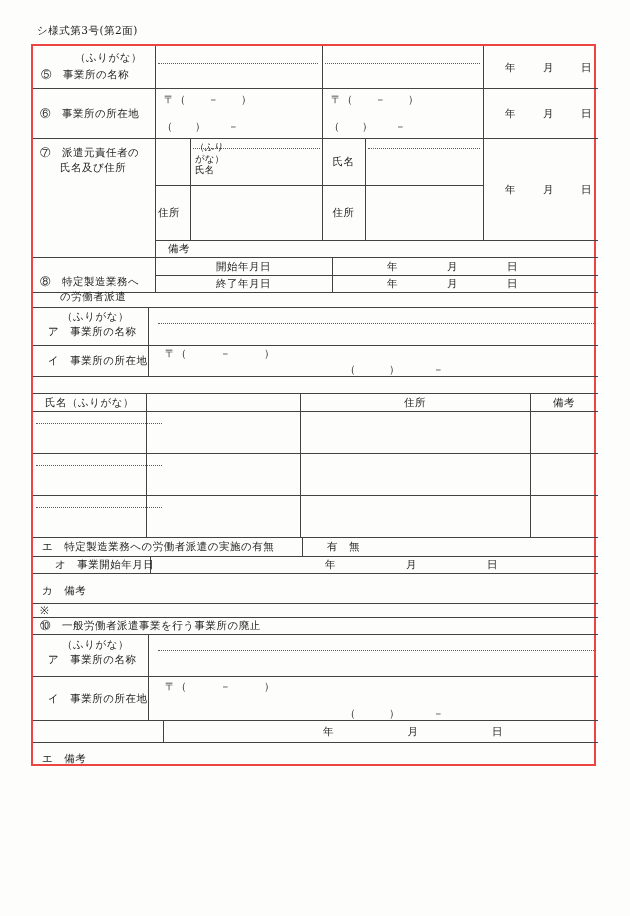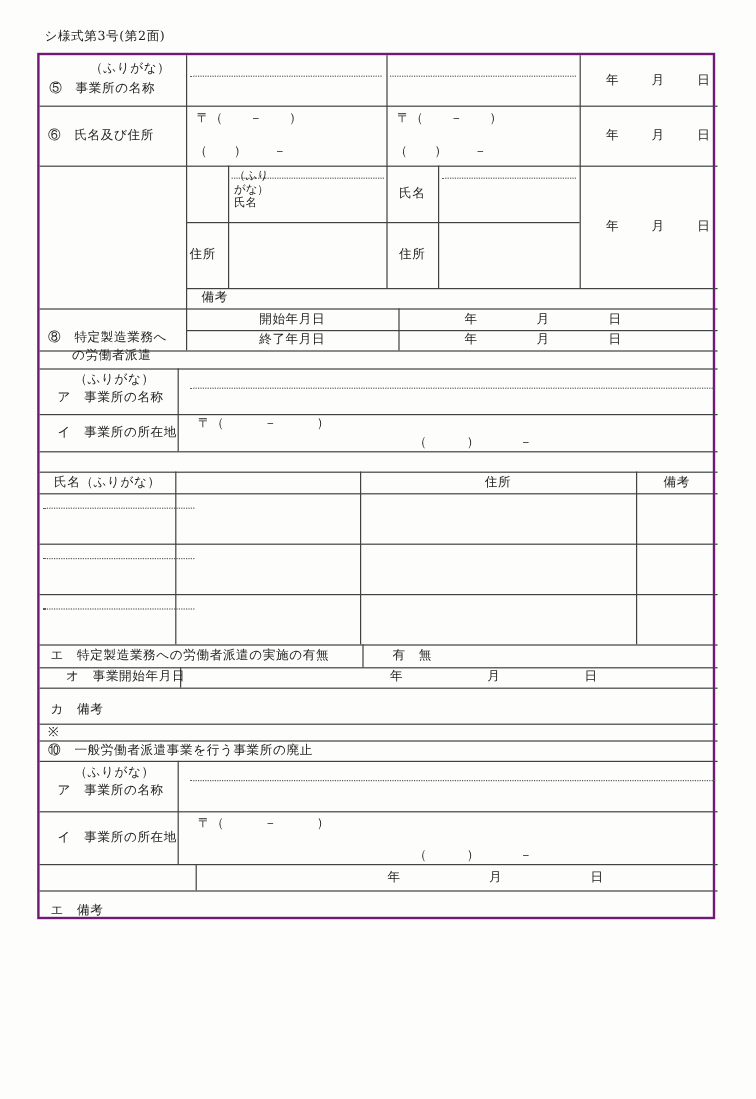--- a/index.html
+++ b/index.html
@@ -17,21 +17,21 @@
     font-size: 10.5px;
     color: #1d1d1d;
     letter-spacing: 0.5px;
     line-height: 13px;
     white-space: pre;
   }
   .ts { font-size: 9.5px; letter-spacing: 0; line-height: 11.5px; margin-left: 38px; }
   .frame {
     position: absolute; left: 31px; top: 44px;
     width: 565px; height: 722px;
-    border: 2px solid #701a75;
+    border: 2px solid #ef4444;
   }
   .hl { position: absolute; height: 1px; background: #424242; }
   .vl { position: absolute; width: 1px; background: #424242; }
   .dl { position: absolute; height: 0; border-top: 1px dotted #5c5c5c; }
   .fc { display: flex; align-items: center; }
   .fcc { display: flex; align-items: center; justify-content: center; }
   .fb { display: flex; align-items: center; justify-content: space-between; }
 </style>
 </head>
 <body>
@@ -96,35 +96,39 @@
       <div class="t" style="padding-left:8px;margin-top:4px">⑤　事業所の名称</div>
     </div>
     <div class="abs" style="left:122px;top:0;width:167px;height:42px"></div>
     <div class="abs" style="left:289px;top:0;width:161px;height:42px"></div>
     <div class="abs fb t" style="left:450px;top:0;width:115px;height:42px;padding:0 6px 0 22px">
       <span>年</span>
       <span>月</span>
       <span>日</span>
     </div>
 
-    <div class="abs fc t" style="left:0;top:42px;width:122px;height:50px;padding-left:7px">⑥　氏名及び住所</div>
+    <div class="abs fc t" style="left:0;top:42px;width:122px;height:50px;padding-left:7px">⑥　事業所の所在地</div>
     <div class="abs" style="left:122px;top:42px;width:167px;height:50px;padding-top:5px">
       <div class="t" style="padding-left:9px">〒（　　－　　）</div>
       <div class="t" style="padding-left:7px;margin-top:14px">（　　）　　－</div>
     </div>
     <div class="abs" style="left:289px;top:42px;width:161px;height:50px;padding-top:5px">
       <div class="t" style="padding-left:9px">〒（　　－　　）</div>
       <div class="t" style="padding-left:7px;margin-top:14px">（　　）　　－</div>
     </div>
     <div class="abs fb t" style="left:450px;top:42px;width:115px;height:50px;padding:0 6px 0 22px">
       <span>年</span>
       <span>月</span>
       <span>日</span>
     </div>
 
+    <div class="abs" style="left:0;top:92px;width:122px;height:102px;padding-top:8px">
+      <div class="t" style="padding-left:7px">⑦　派遣元責任者の</div>
+      <div class="t" style="padding-left:27px;margin-top:2px">氏名及び住所</div>
+    </div>
     <div class="abs" style="left:122px;top:92px;width:35px;height:47px;padding:3px 0 0 2px">
       <div class="t ts">（ふり</div>
       <div class="t ts">がな）</div>
       <div class="t ts">氏名</div>
     </div>
     <div class="abs" style="left:157px;top:92px;width:132px;height:47px"></div>
     <div class="abs fcc t" style="left:289px;top:92px;width:43px;height:47px">氏名</div>
     <div class="abs" style="left:332px;top:92px;width:118px;height:47px"></div>
     <div class="abs fc t" style="left:122px;top:139px;width:35px;height:55px;padding-left:3px">住所</div>
     <div class="abs" style="left:157px;top:139px;width:132px;height:55px"></div>

